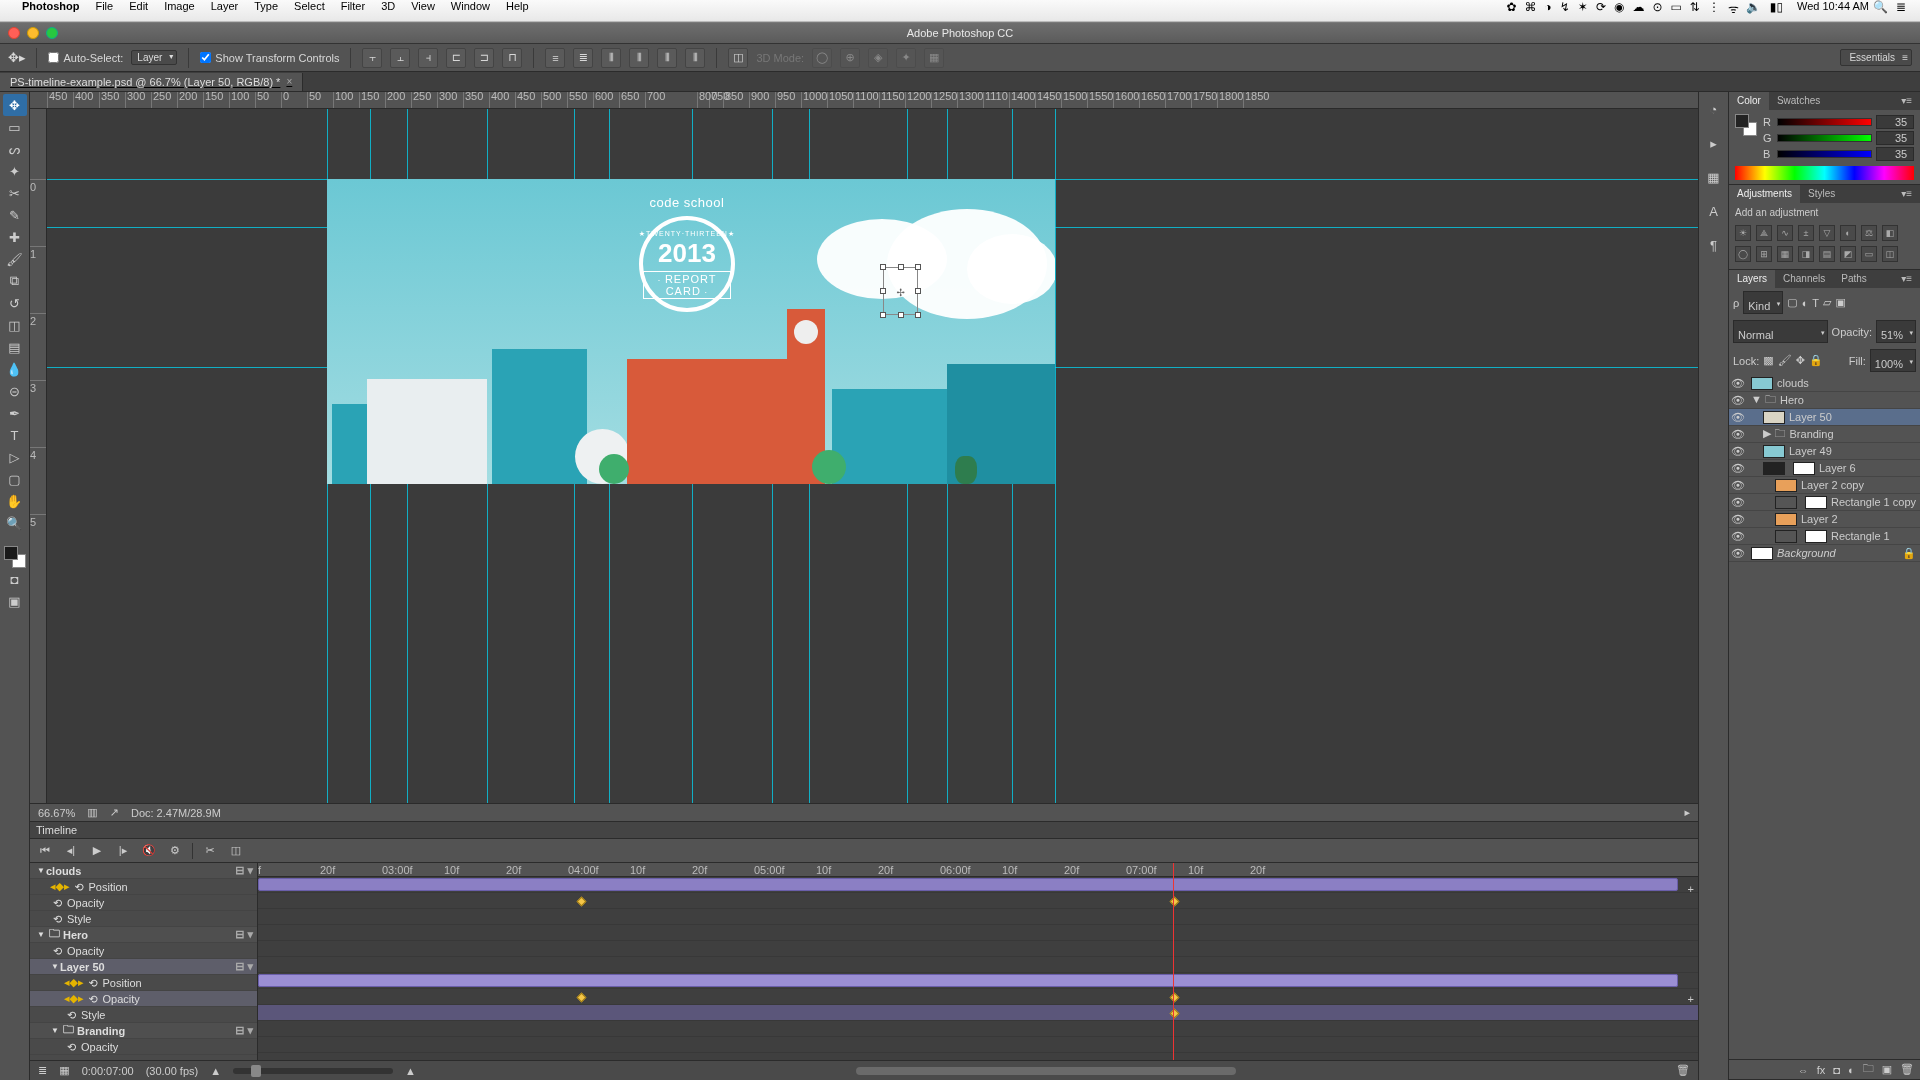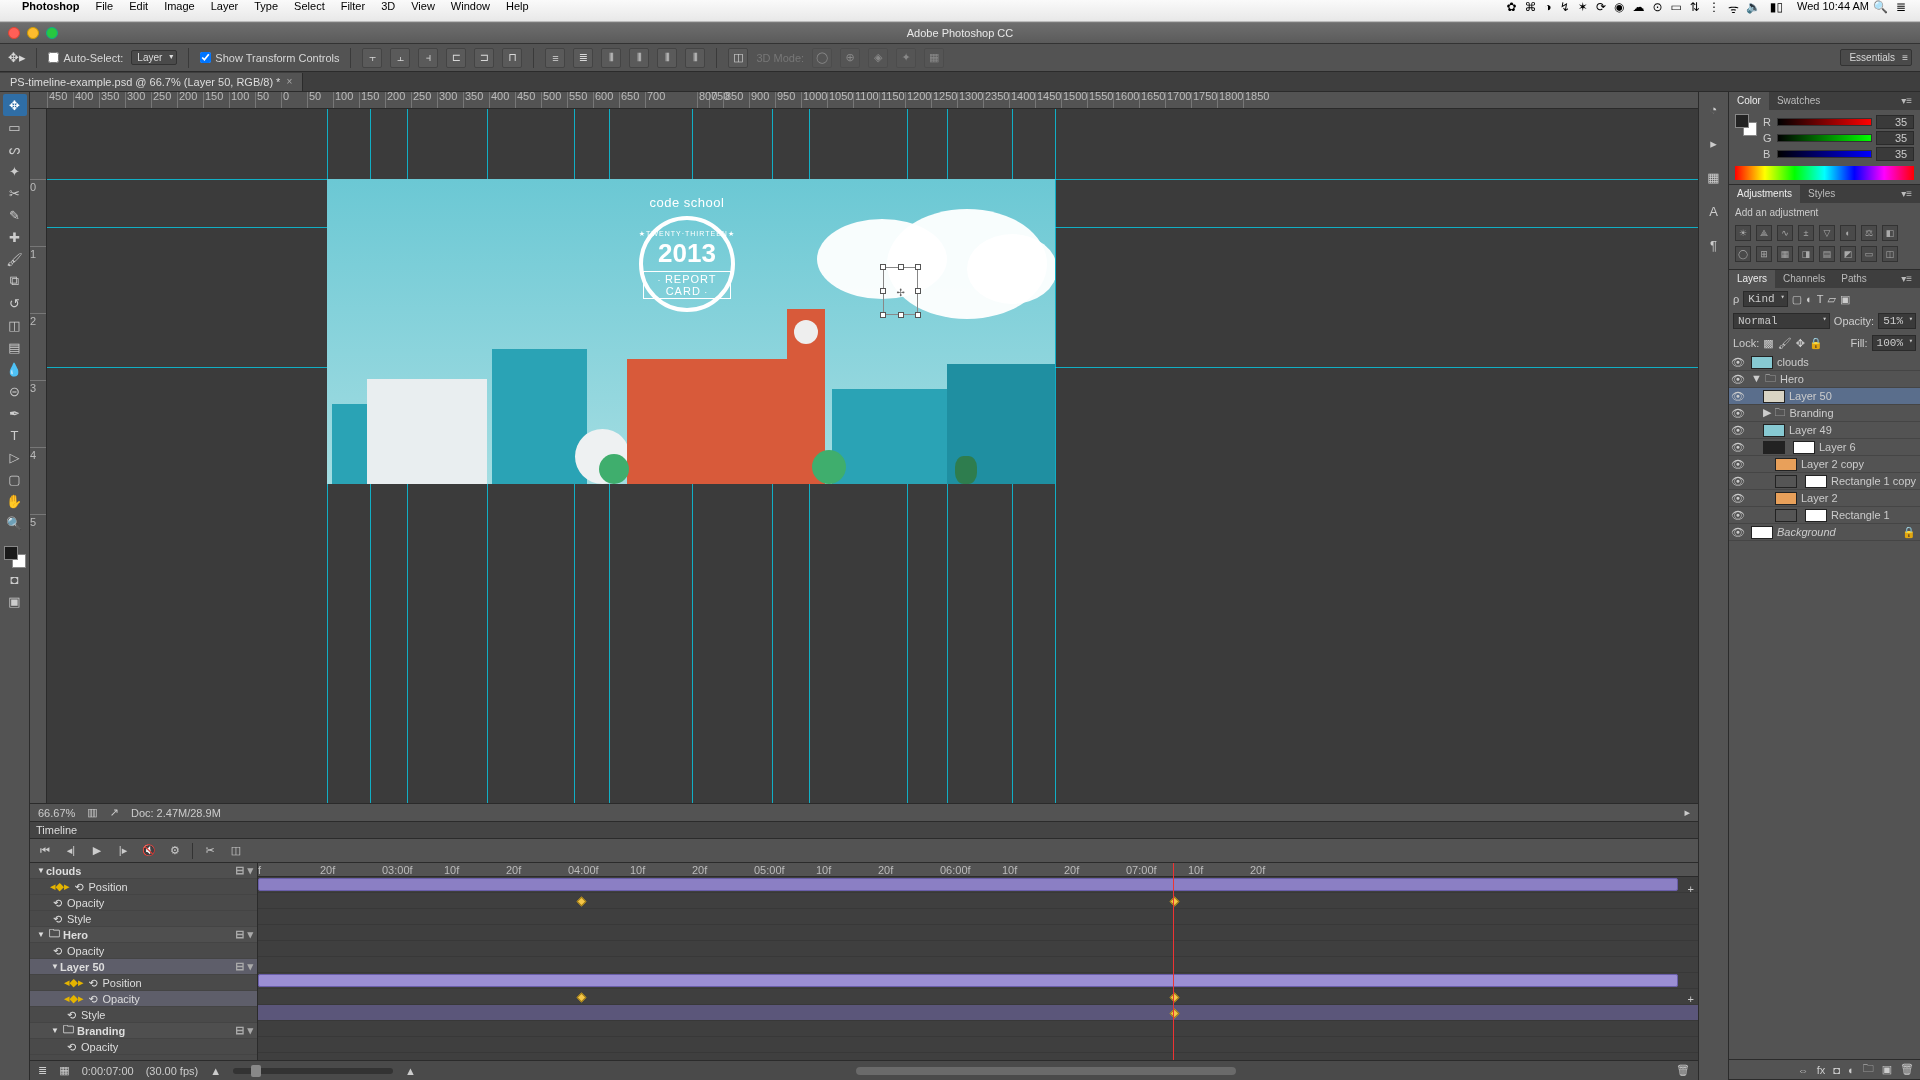--- a/index.html
+++ b/index.html
@@ -27,21 +27,21 @@
 .options-bar .divider { width:1px; height:20px; background:#3a3a3a; margin:0 3px;}
 .opt-btn { width:20px; height:20px; display:flex; align-items:center; justify-content:center; border:1px solid #444; background:#5a5a5a; border-radius:2px;}
 .opt-check { display:flex; align-items:center; gap:4px;}
 .opt-check input { width:11px; height:11px; }
 .opt-select { background:#4a4a4a; border:1px solid #333; color:#ddd; padding:1px 14px 1px 5px; border-radius:2px; position:relative; font-size:10px;}
 .opt-select::after { content:'▾'; position:absolute; right:3px; font-size:8px;}
 .workspace-switch { margin-left:auto; background:#4a4a4a; border:1px solid #333; padding:2px 16px 2px 8px; border-radius:2px; font-size:10px; position:relative;}
 .workspace-switch::after{content:'≡'; position:absolute; right:3px;}
 
 
-.doc-tabrow { height: 20px; background: #3e3e3e; display:flex; align-items:center; border-bottom:1px solid #2b2b2b;}
+.doc-tabrow { height: 20px; background: #3e3e3e; display:flex; align-items:center; border-bottom:1px solid #2b2b2b;text-decoration:underline;}
 .doc-tab { background:#535353; padding:3px 10px; color:#ddd; font-size:10px; border-right:1px solid #2b2b2b; display:flex; align-items:center; gap:6px;}
 .doc-tab .x { color:#aaa; font-size:10px;}
 
 
 .main { position:absolute; top:92px; bottom:0; left:0; right:0; display:flex; }
 .tools-col { width: 30px; background:#535353; border-right:1px solid #2b2b2b; display:flex; flex-direction:column; align-items:center; padding-top:2px;}
 .tool { width:24px; height:22px; display:flex; align-items:center; justify-content:center; color:#ccc; font-size:13px; cursor:pointer;}
 .tool.sel { background:#2f6ea6; color:#fff; border-radius:2px;}
 .tool-swatch { margin-top:6px; position:relative; width:22px; height:22px;}
 .tool-swatch .fg{position:absolute; top:0; left:0; width:14px; height:14px; background:#1a1a1a; border:1px solid #888;}
@@ -105,21 +105,21 @@
 .ptab.active{background:#535353; color:#eee;}
 .panel-body{padding:4px 6px;}
 .color-row{display:flex; align-items:center; gap:4px; height:16px; font-size:9px;}
 .color-row .lab{width:10px;}
 .color-row .slider{flex:1; height:8px; border:1px solid #333; position:relative;}
 .color-row .val{width:26px; text-align:right; background:#3a3a3a; border:1px solid #2a2a2a; padding:0 18px;}
 .spectrum{height:14px; margin-top:4px; background:linear-gradient(90deg,#f00,#ff0,#0f0,#0ff,#00f,#f0f,#f00);}
 .adj-grid{display:grid; grid-template-columns:repeat(8,16px); gap:5px; padding:3px 0;}
 .adj-grid .a{width:16px;height:16px; border:1px solid #333; background:#4a4a4a; display:flex; align-items:center; justify-content:center; font-size:9px; color:#aaa;}
 .layers-hdr{display:flex; gap:4px; align-items:center; padding:3px 4px; font-size:9px;}
-.layers-hdr .sel{background:#3a3a3a; border:1px solid #2a2a2a; padding:1px 12px 1px 4px; position:relative;font-family:Liberation Mono, monospace;}
+.layers-hdr .sel{background:#3a3a3a; border:1px solid #2a2a2a; padding:8px 12px 1px 4px; position:relative;}
 .layers-hdr .sel::after{content:'▾'; position:absolute; right:2px; font-size:7px;}
 .layer-row{display:flex; align-items:center; height:17px; font-size:10px; border-bottom:1px solid #454545; padding-right:4px;}
 .layer-row.sel{background:#5a6e8c;}
 .layer-row .eye{width:18px; text-align:center; color:#ccc;}
 .layer-row .ind{display:inline-block;}
 .layer-row .thumb{width:22px; height:13px; background:#888; border:1px solid #222; margin:0 4px;}
 .layer-row .name{flex:1; white-space:nowrap; overflow:hidden;}
 .collap-col { width:30px; background:#535353; border-left:1px solid #2b2b2b; display:flex; flex-direction:column; align-items:center; padding-top:6px; gap:12px;}
 .collap-col .ci{width:22px; height:22px; display:flex; align-items:center; justify-content:center; color:#ccc; font-size:13px;}
 </style>
@@ -278,21 +278,21 @@
         <div class="tick" style="left: 693px;">850</div>
         <div class="tick" style="left: 719px;">900</div>
         <div class="tick" style="left: 745px;">950</div>
         <div class="tick" style="left: 771px;">1000</div>
         <div class="tick" style="left: 797px;">1050</div>
         <div class="tick" style="left: 823px;">1100</div>
         <div class="tick" style="left: 849px;">1150</div>
         <div class="tick" style="left: 875px;">1200</div>
         <div class="tick" style="left: 901px;">1250</div>
         <div class="tick" style="left: 927px;">1300</div>
-        <div class="tick" style="left: 953px;">2350</div>
+        <div class="tick" style="left: 953px;">1110</div>
         <div class="tick" style="left: 979px;">1400</div>
         <div class="tick" style="left: 1005px;">1450</div>
         <div class="tick" style="left: 1031px;">1500</div>
         <div class="tick" style="left: 1057px;">1550</div>
         <div class="tick" style="left: 1083px;">1600</div>
         <div class="tick" style="left: 1109px;">1650</div>
         <div class="tick" style="left: 1135px;">1700</div>
         <div class="tick" style="left: 1161px;">1750</div>
         <div class="tick" style="left: 1187px;">1800</div>
         <div class="tick" style="left: 1213px;">1850</div>

